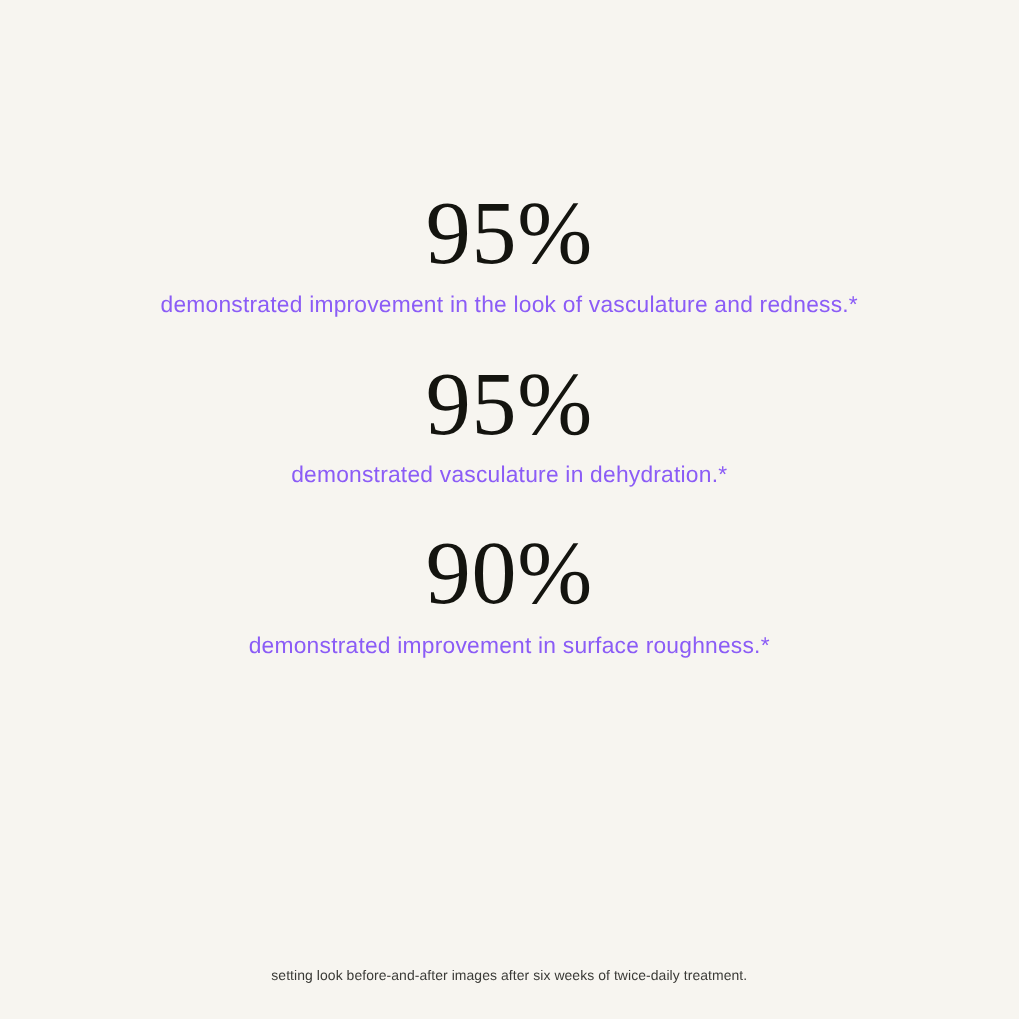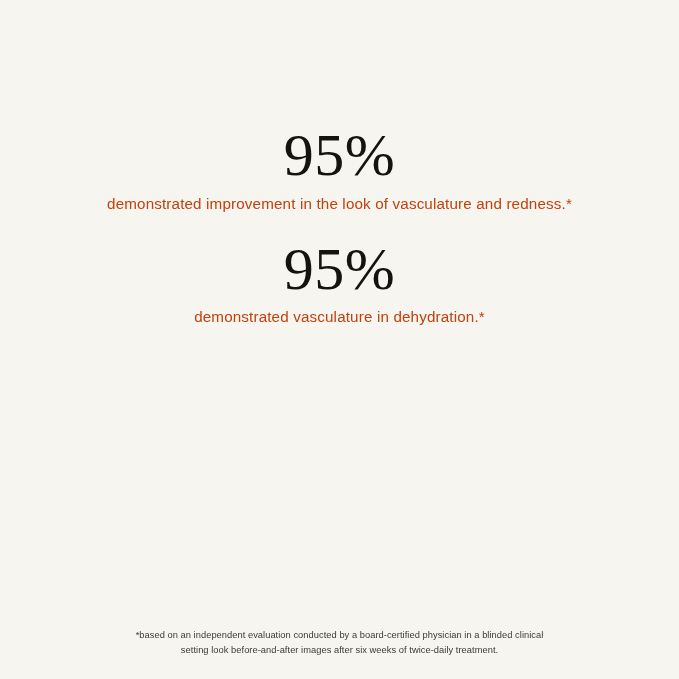--- a/index.html
+++ b/index.html
@@ -46,21 +46,21 @@
     font-size: 60px;
     line-height: 1.08;
     letter-spacing: 0.5px;
     color: #14140f;
     font-weight: 400;
   }
   .stat-label {
     font-family: "Liberation Sans", sans-serif;
     font-size: 15.2px;
     line-height: 1.3;
-    color: #c2410c;
+    color: #8b5cf6;
     margin-top: 6px;
     text-align: center;
     letter-spacing: 0.01em;
   }
   .footnote {
     position: absolute;
     left: 0;
     right: 0;
     bottom: 22px;
     text-align: center;
@@ -85,21 +85,24 @@
     <div class="stat">
       <div class="stat-value">95%</div>
       <div class="stat-label">demonstrated improvement in the look of vasculature and redness.*</div>
     </div>
 
     <div class="stat">
       <div class="stat-value">95%</div>
       <div class="stat-label">demonstrated vasculature in dehydration.*</div>
     </div>
 
+    <div class="stat">
+      <div class="stat-value">90%</div>
+      <div class="stat-label">demonstrated improvement in surface roughness.*</div>
+    </div>
 
   </div>
 
   <div class="footnote">
-    <span class="footnote-line">*based on an independent evaluation conducted by a board-certified physician in a blinded clinical</span>
     <span class="footnote-line">setting look before-and-after images after six weeks of twice-daily treatment.</span>
   </div>
 
 </div>
 
 </body></html>

